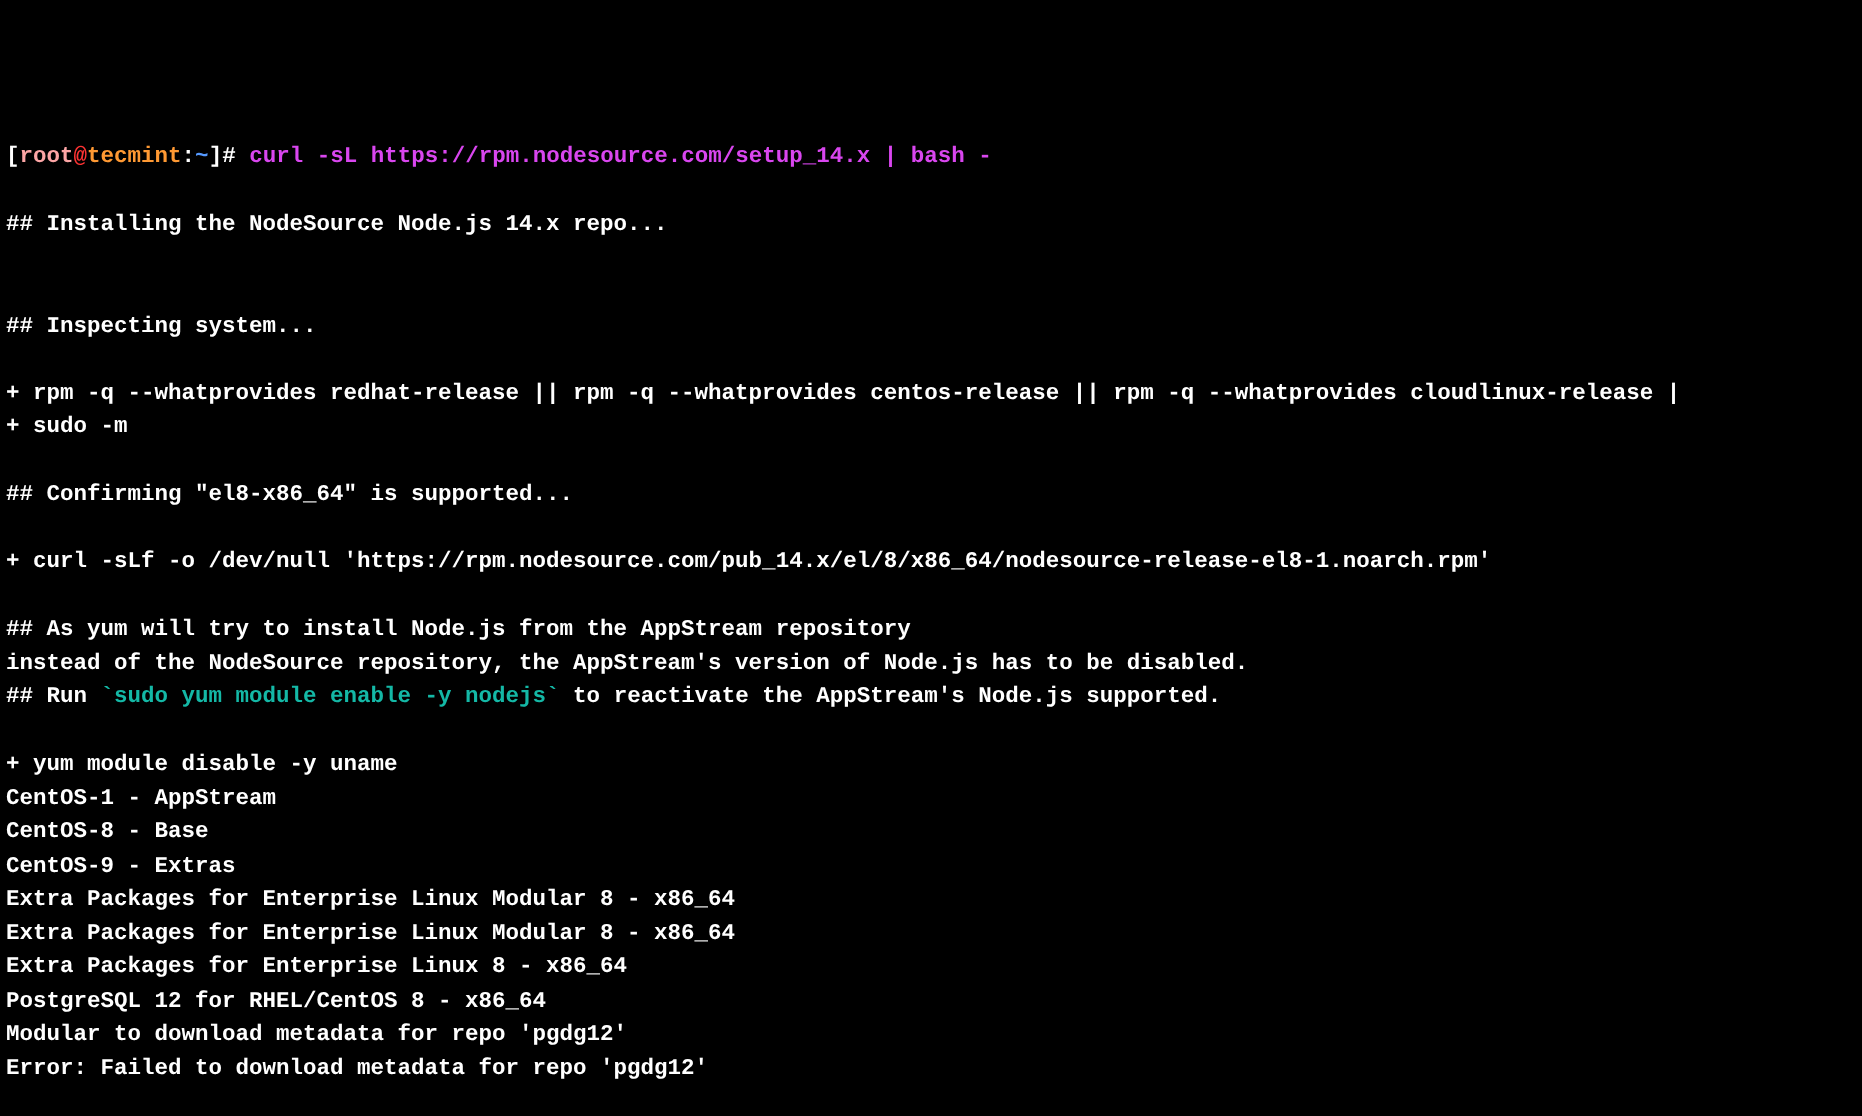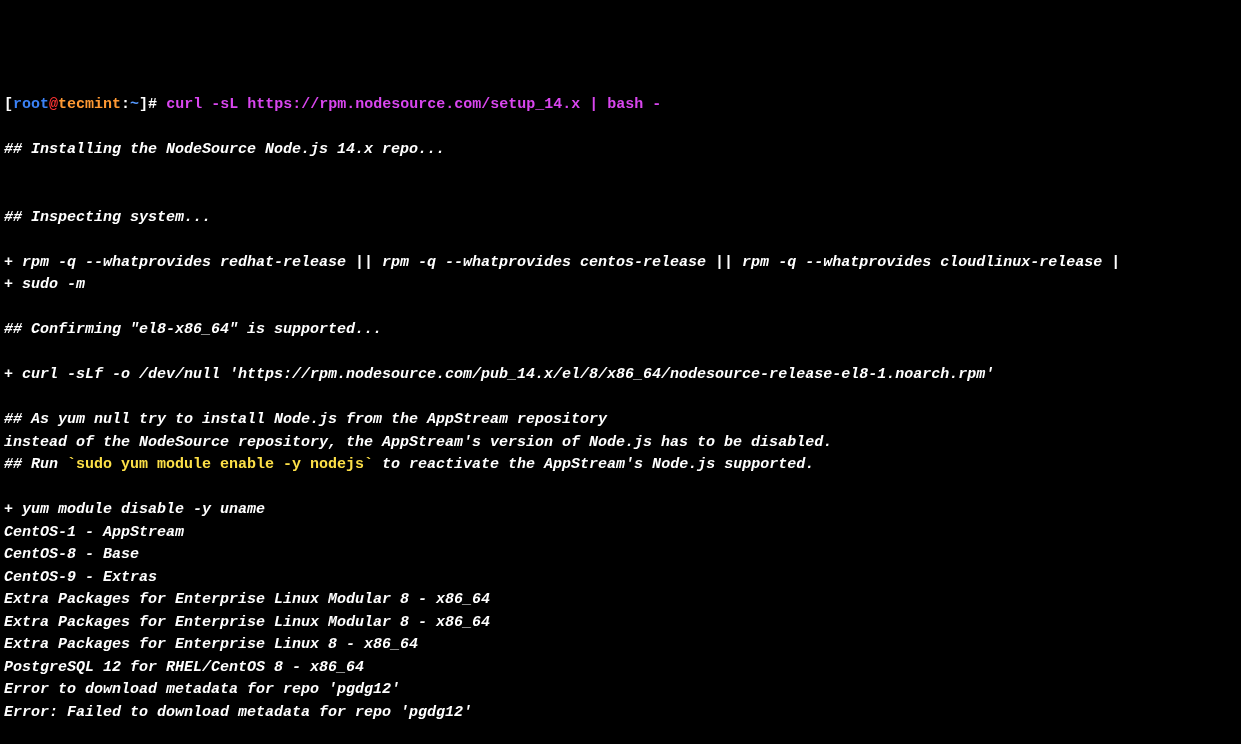--- a/index.html
+++ b/index.html
@@ -15,21 +15,21 @@
       font-weight: bold;
       line-height: 1.5;
       padding: 4px;
       white-space: pre;
       overflow-x: hidden;
     }
     .prompt-bracket {
       color: #ffffff;
     }
     .prompt-user {
-      color: #3b82f6;
+      color: #fca5a5;
     }
     .prompt-at {
       color: #ff3333;
     }
     .prompt-host {
       color: #ff9933;
       font-family: Liberation Mono, monospace;
     }
     .prompt-path {
       color: #ffffff;
@@ -38,24 +38,23 @@
       color: #5599ff;
     }
     .prompt-end {
       color: #ffffff;
     }
     .command-text {
       color: #d946ef;
     }
     .output-line {
       color: #ffffff;
-      font-style: italic;
     }
     .highlight-orange {
-      color: #fde047;
+      color: #14b8a6;
       margin-top: 28px;
     }
     .terminal {
       white-space: pre-wrap;
       word-break: break-all;
     }
   </style>
 </head>
 <body>
 
@@ -68,33 +67,33 @@
 <span class="output-line"></span>
 <span class="output-line">## Inspecting system...</span>
 <span class="output-line"></span>
 <span class="output-line">+ rpm -q --whatprovides redhat-release || rpm -q --whatprovides centos-release || rpm -q --whatprovides cloudlinux-release |</span>
 <span class="output-line">+ sudo -m</span>
 <span class="output-line"></span>
 <span class="output-line">## Confirming "el8-x86_64" is supported...</span>
 <span class="output-line"></span>
 <span class="output-line">+ curl -sLf -o /dev/null 'https://rpm.nodesource.com/pub_14.x/el/8/x86_64/nodesource-release-el8-1.noarch.rpm'</span>
 <span class="output-line"></span>
-<span class="output-line">## As yum null try to install Node.js from the AppStream repository</span>
+<span class="output-line">## As yum will try to install Node.js from the AppStream repository</span>
 <span class="output-line">instead of the NodeSource repository, the AppStream's version of Node.js has to be disabled.</span>
 <span><span class="output-line">## Run </span><span class="highlight-orange">`sudo yum module enable -y nodejs`</span><span class="output-line"> to reactivate the AppStream's Node.js supported.</span></span>
 <span class="output-line"></span>
 <span class="output-line">+ yum module disable -y uname</span>
 <span class="output-line">CentOS-1 - AppStream</span>
 <span class="output-line">CentOS-8 - Base</span>
 <span class="output-line">CentOS-9 - Extras</span>
 <span class="output-line">Extra Packages for Enterprise Linux Modular 8 - x86_64</span>
 <span class="output-line">Extra Packages for Enterprise Linux Modular 8 - x86_64</span>
 <span class="output-line">Extra Packages for Enterprise Linux 8 - x86_64</span>
 <span class="output-line">PostgreSQL 12 for RHEL/CentOS 8 - x86_64</span>
-<span class="output-line">Error to download metadata for repo 'pgdg12'</span>
+<span class="output-line">Modular to download metadata for repo 'pgdg12'</span>
 <span class="output-line">Error: Failed to download metadata for repo 'pgdg12'</span>
 <span class="output-line"></span>
 
 <span class="output-line"></span>
 
 </div>
 
 
 
 

